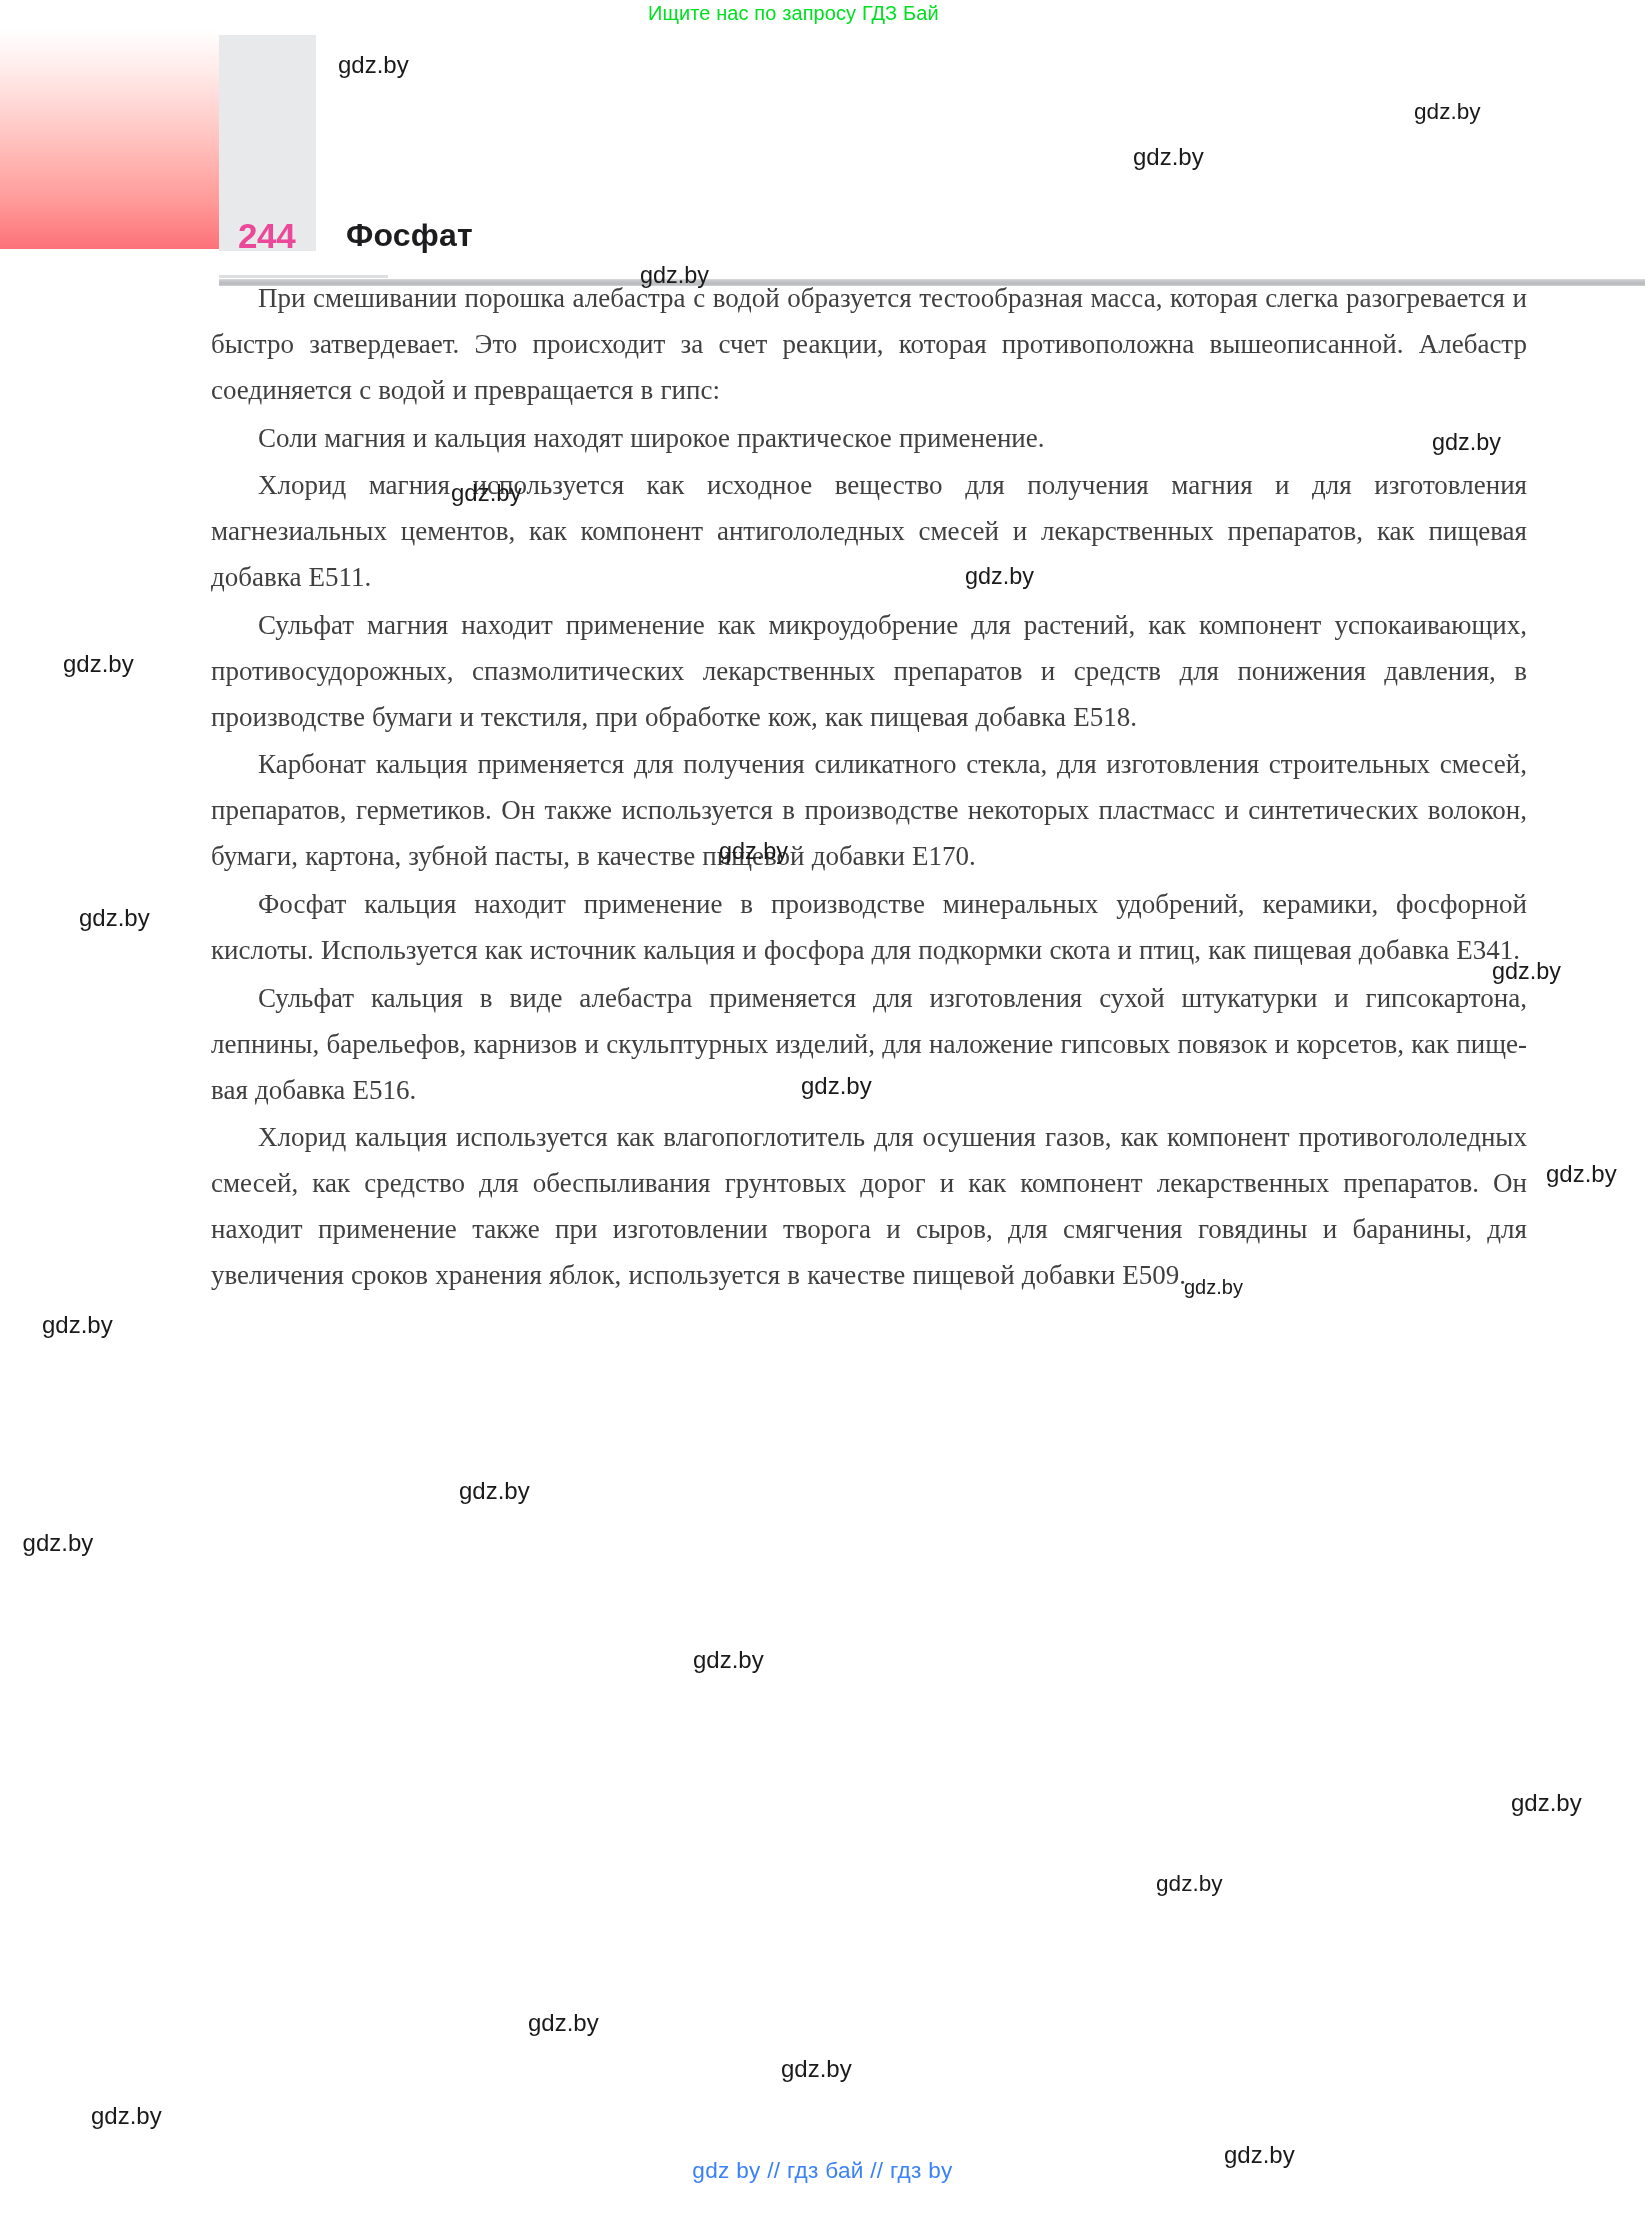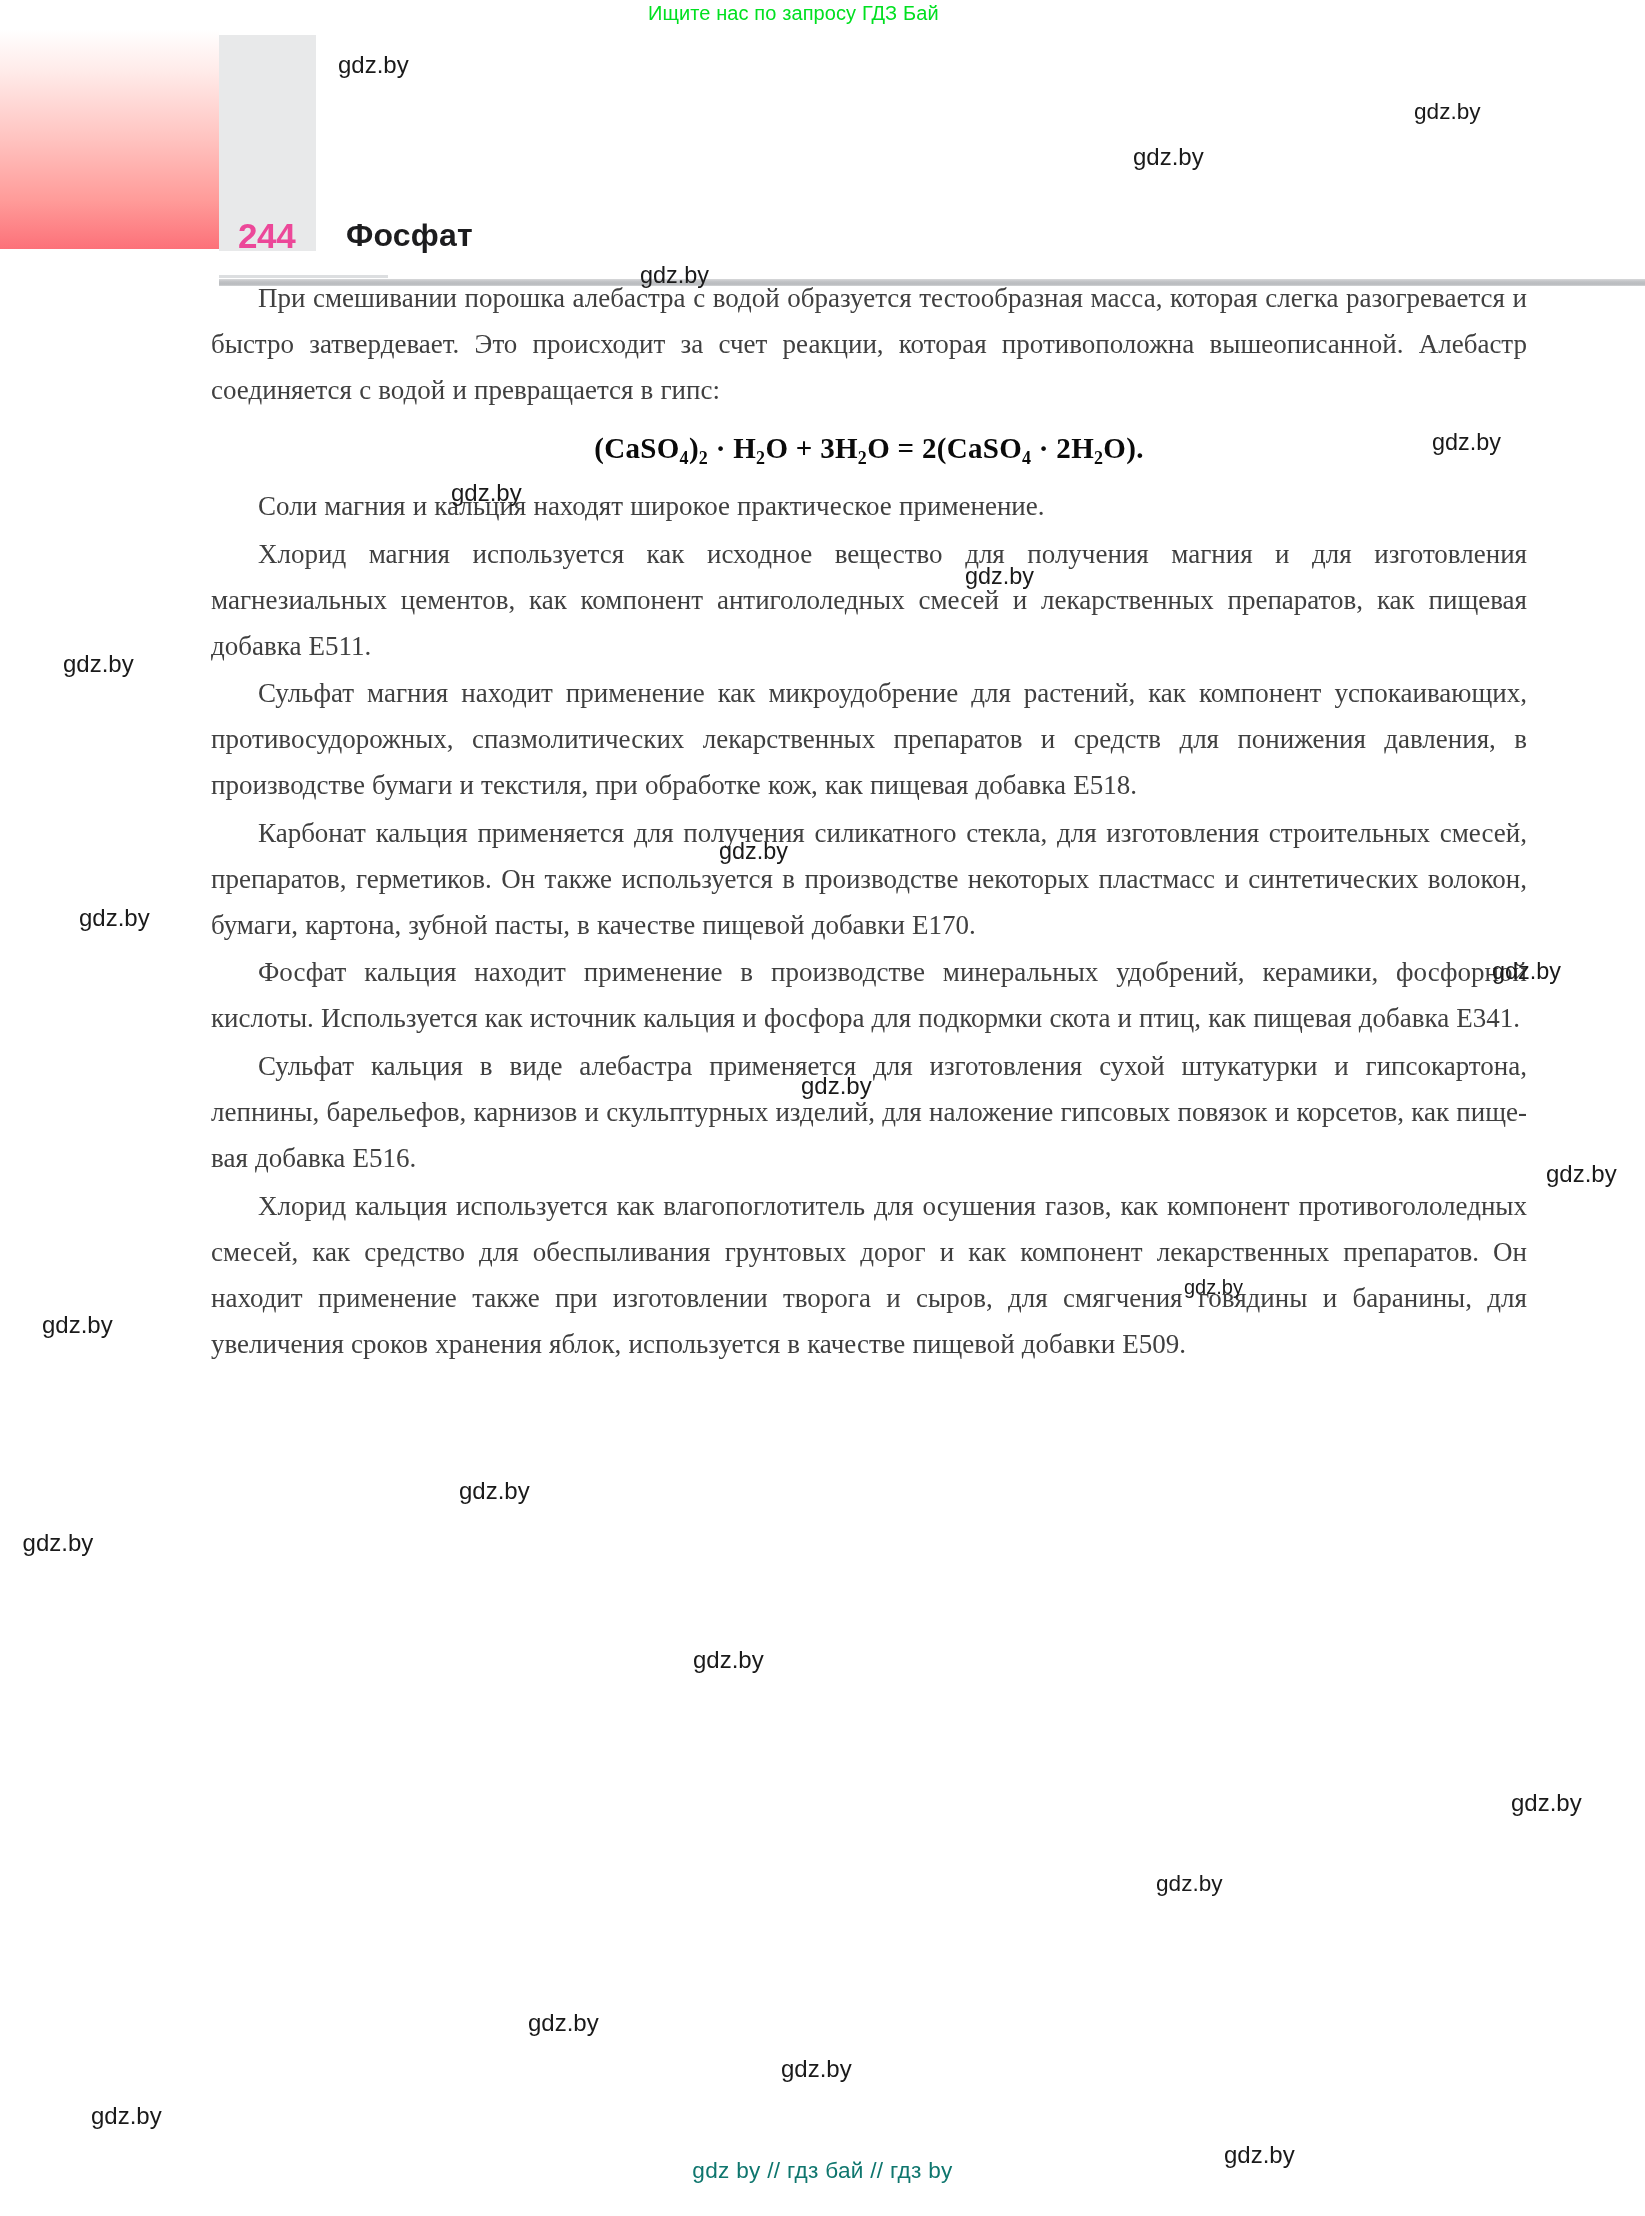--- a/index.html
+++ b/index.html
@@ -151,21 +151,21 @@
 
   
   .footer-links {
     position: absolute;
     left: 0;
     top: 2158px;
     width: 1645px;
     text-align: center;
     font-family: "Liberation Sans Narrow", "Liberation Sans", "DejaVu Sans", sans-serif;
     font-size: 22.6px;
-    color: #0f766e;
+    color: #3b82f6;
     letter-spacing: 0.3px;
     z-index: 30;
   }
 </style>
 </head>
 <body>
 
 <div class="promo-bar">
   <span class="promo-text">Ищите нас по запросу ГДЗ Бай</span>
 </div>
@@ -176,23 +176,20 @@
   <div class="page-number">244</div>
   <div class="chapter-title">Фосфат</div>
   <div class="header-rule-thin"></div>
   <div class="header-rule"></div>
 </div>
 
 <div class="text-column">
 
   <p class="body-text">При смешивании порошка алебастра с водой образуется тестообраз­ная масса, которая слегка разогревается и быстро затвердевает. Это про­исходит за счет реакции, которая противоположна вышеописанной. Але­бастр соединяется с водой и превращается в гипс:</p>
 
-  <div class="formula">
-    <span>(CaSO<sub>4</sub>)<sub>2</sub> · H<sub>2</sub>O + 3H<sub>2</sub>O = 2(CaSO<sub>4</sub> · 2H<sub>2</sub>O).</span>
-  </div>
 
   <p class="body-text">Соли магния и кальция находят широкое практическое приме­нение.</p>
 
   <p class="body-text">Хлорид магния используется как исходное вещество для получения магния и  для изготовления магнезиальных цементов, как компонент антигололедных смесей и лекарственных препаратов, как пищевая добав­ка Е511.</p>
 
   <p class="body-text">Сульфат магния находит применение как микроудобрение для рас­тений, как компонент успокаивающих, противосудорожных, спазмоли­тических лекарственных препаратов и средств для понижения давления, в производстве бумаги и текстиля, при обработке кож, как пищевая до­бавка Е518.</p>
 
   <p class="body-text">Карбонат кальция применяется для получения силикатного стек­ла, для изготовления строительных смесей, препаратов, герметиков. Он также используется в производстве некоторых пластмасс и синте­тических волокон, бумаги, картона, зубной пасты, в качестве пищевой добавки Е170.</p>
 
   <p class="body-text">Фосфат кальция находит применение в производстве минеральных удобрений, керамики, фосфорной кислоты. Используется как источник кальция и фосфора для подкормки скота и птиц, как пищевая добав­ка Е341.</p>

